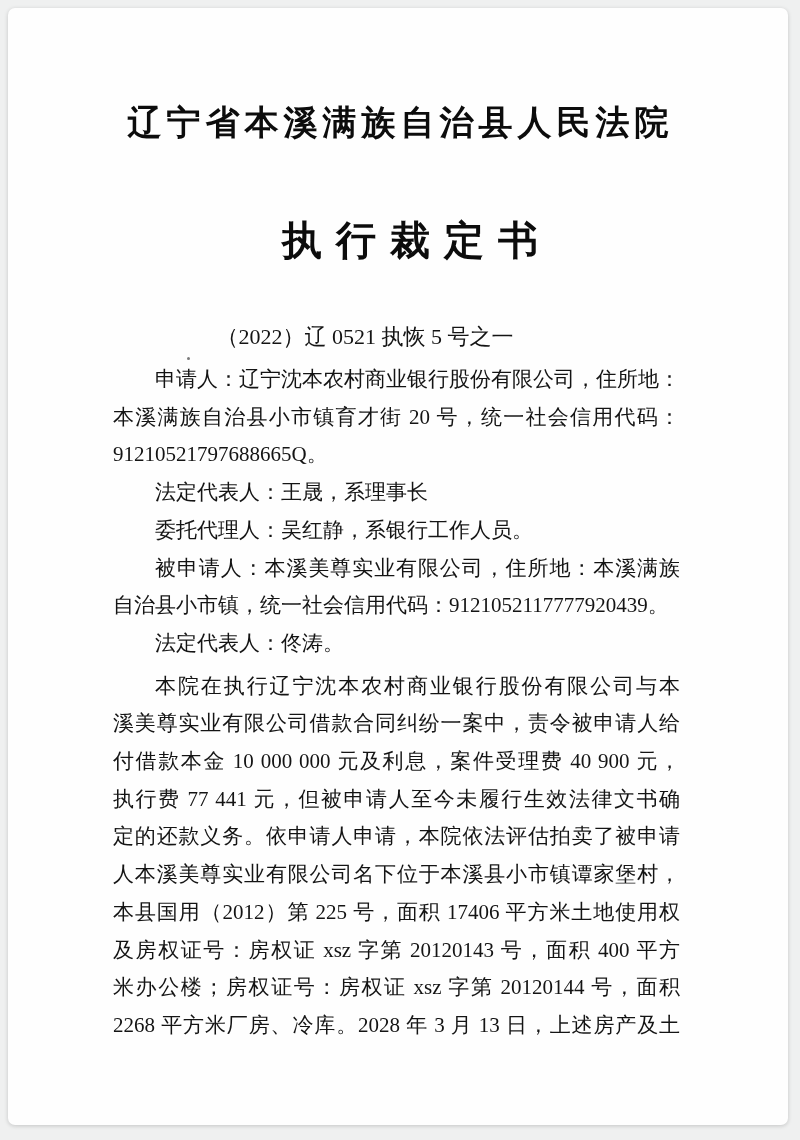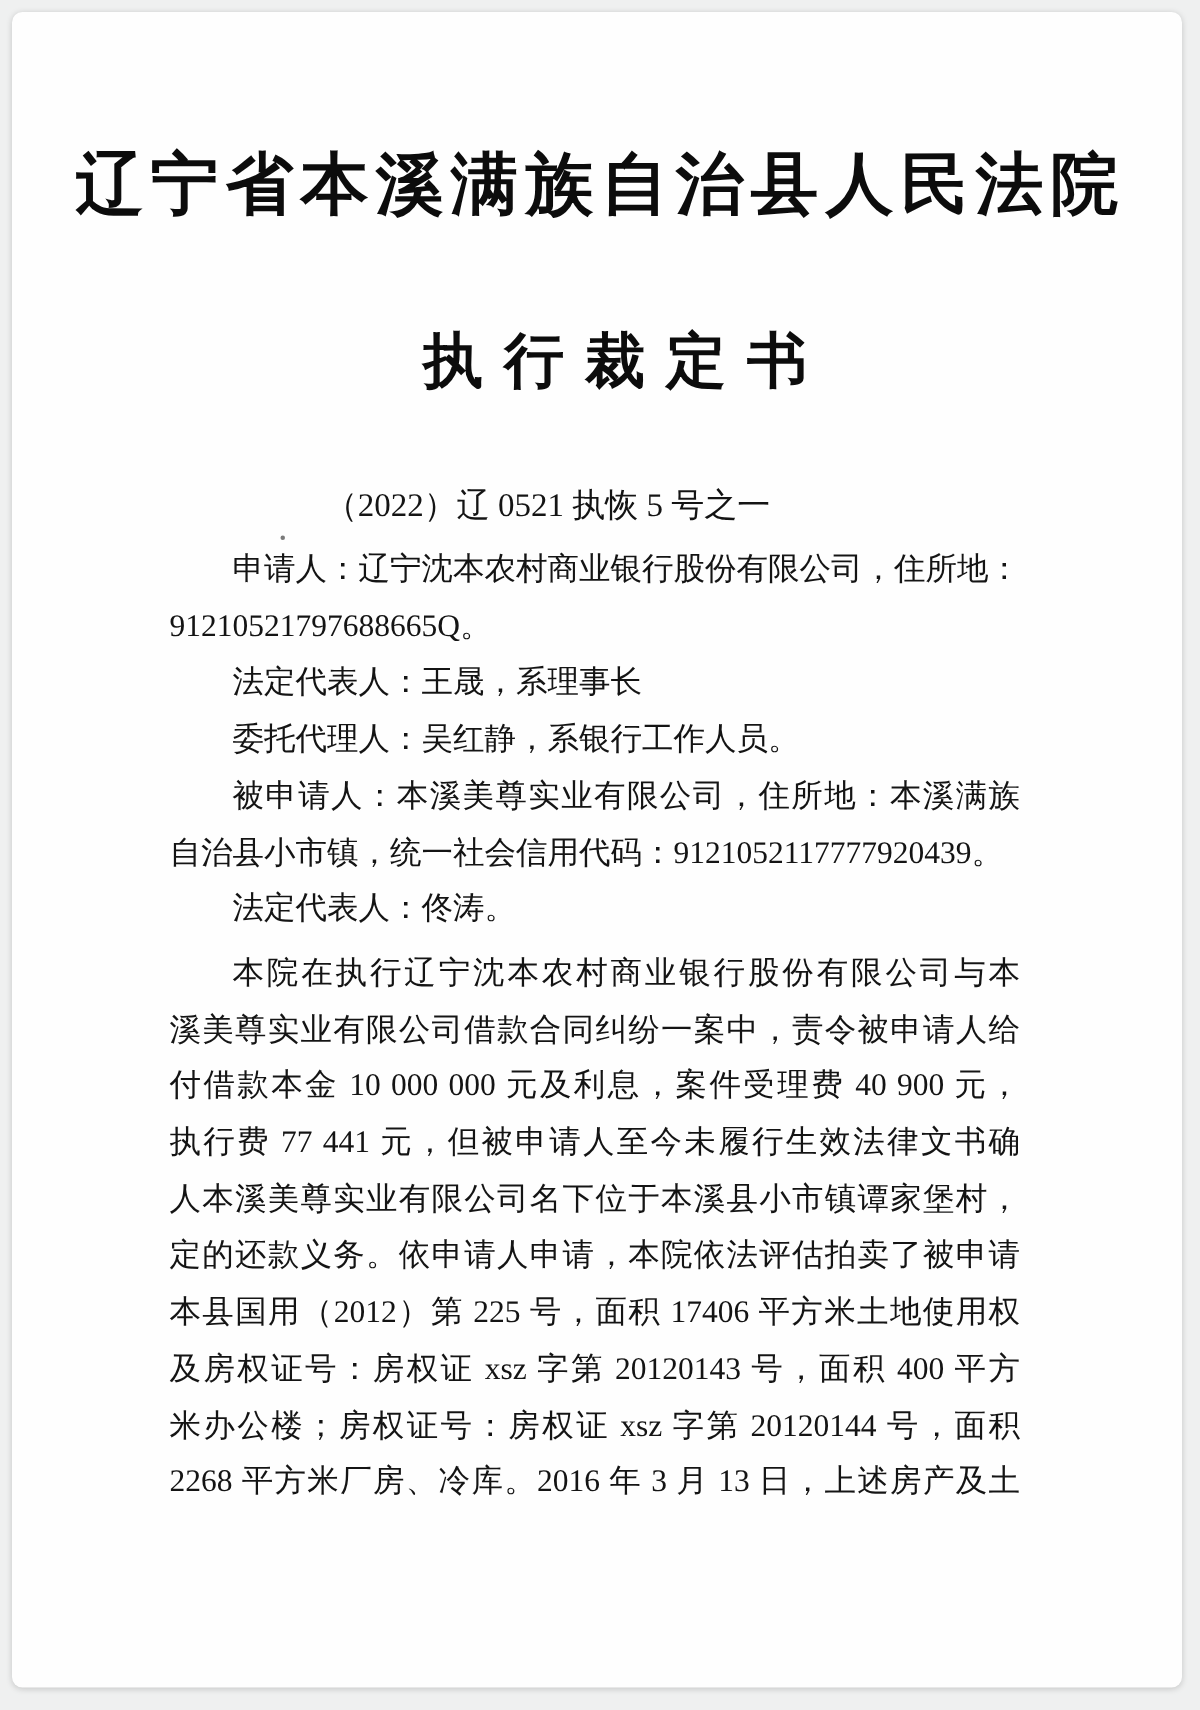--- a/index.html
+++ b/index.html
@@ -15,21 +15,21 @@
     width:780px;height:1117px;
     background:#fefefe;
     border-radius:7px;
     box-shadow:0 1px 4px rgba(0,0,0,0.18);
     color:#161616;
     overflow:hidden;
   }
   .court-name{
     margin:95px 0 0 0;
     text-align:center;
-    font-size:45px;line-height:40px;
+    font-size:34px;line-height:40px;
     font-weight:bold;
     letter-spacing:5px;text-indent:5px;
     color:#0c0c0c;
     white-space:nowrap;
   }
   .doc-title{
     margin:76px 0 0 0;
     text-align:center;
     font-size:40px;line-height:44px;
     font-weight:bold;
@@ -77,32 +77,33 @@
 
 <div class="page">
   <h1 class="court-name">辽宁省本溪满族自治县人民法院</h1>
 
   <h2 class="doc-title">执行裁定书</h2>
 
   <div class="case-number">（2022）辽 0521 执恢 5 号之一</div>
 
   <div class="body-text" id="body-text">
       <div class="line indent fill">申请人：辽宁沈本农村商业银行股份有限公司，住所地：</div>
+      <div class="line fill">本溪满族自治县小市镇育才街 20 号，统一社会信用代码：</div>
       <div class="line">91210521797688665Q。</div>
       <div class="line indent">法定代表人：王晟，系理事长</div>
       <div class="line indent">委托代理人：吴红静，系银行工作人员。</div>
       <div class="line indent fill">被申请人：本溪美尊实业有限公司，住所地：本溪满族</div>
       <div class="line">自治县小市镇，统一社会信用代码：9121052117777920439。</div>
       <div class="line indent">法定代表人：佟涛。</div>
       <div class="line indent fill" style="margin-top: 5px;">本院在执行辽宁沈本农村商业银行股份有限公司与本</div>
       <div class="line fill">溪美尊实业有限公司借款合同纠纷一案中，责令被申请人给</div>
       <div class="line fill">付借款本金 10 000 000 元及利息，案件受理费 40 900 元，</div>
       <div class="line fill">执行费 77 441 元，但被申请人至今未履行生效法律文书确</div>
+      <div class="line fill">定的还款义务。依申请人申请，本院依法评估拍卖了被申请</div>
       <div class="line fill">人本溪美尊实业有限公司名下位于本溪县小市镇谭家堡村，</div>
-      <div class="line fill">定的还款义务。依申请人申请，本院依法评估拍卖了被申请</div>
       <div class="line fill">本县国用（2012）第 225 号，面积 17406 平方米土地使用权</div>
       <div class="line fill">及房权证号：房权证 xsz 字第 20120143 号，面积 400 平方</div>
       <div class="line fill">米办公楼；房权证号：房权证 xsz 字第 20120144 号，面积</div>
-      <div class="line fill">2268 平方米厂房、冷库。2016 年 3 月 13 日，上述房产及土</div>
+      <div class="line fill">2268 平方米厂房、冷库。2028 年 3 月 13 日，上述房产及土</div>
     </div>
 
   <div class="speck"></div>
 </div>
 
 </body></html>

